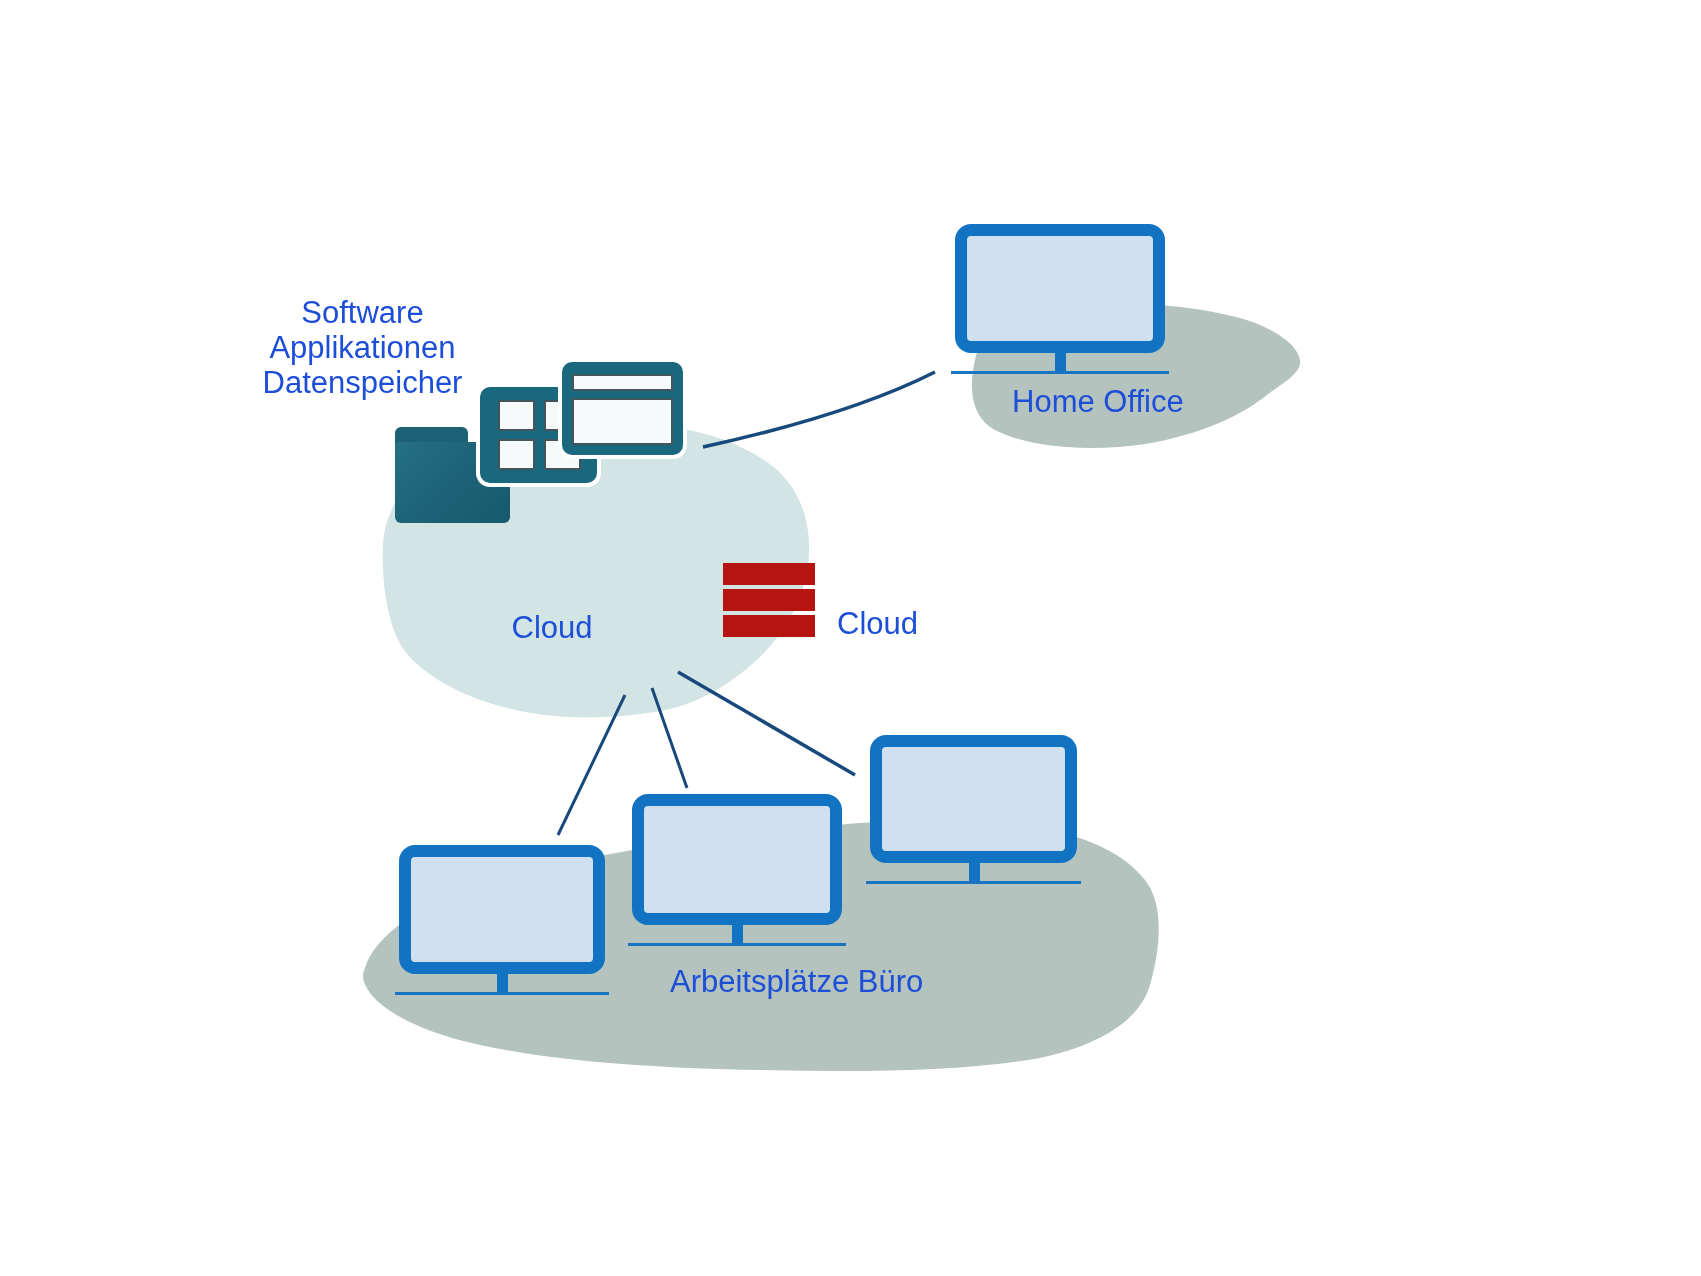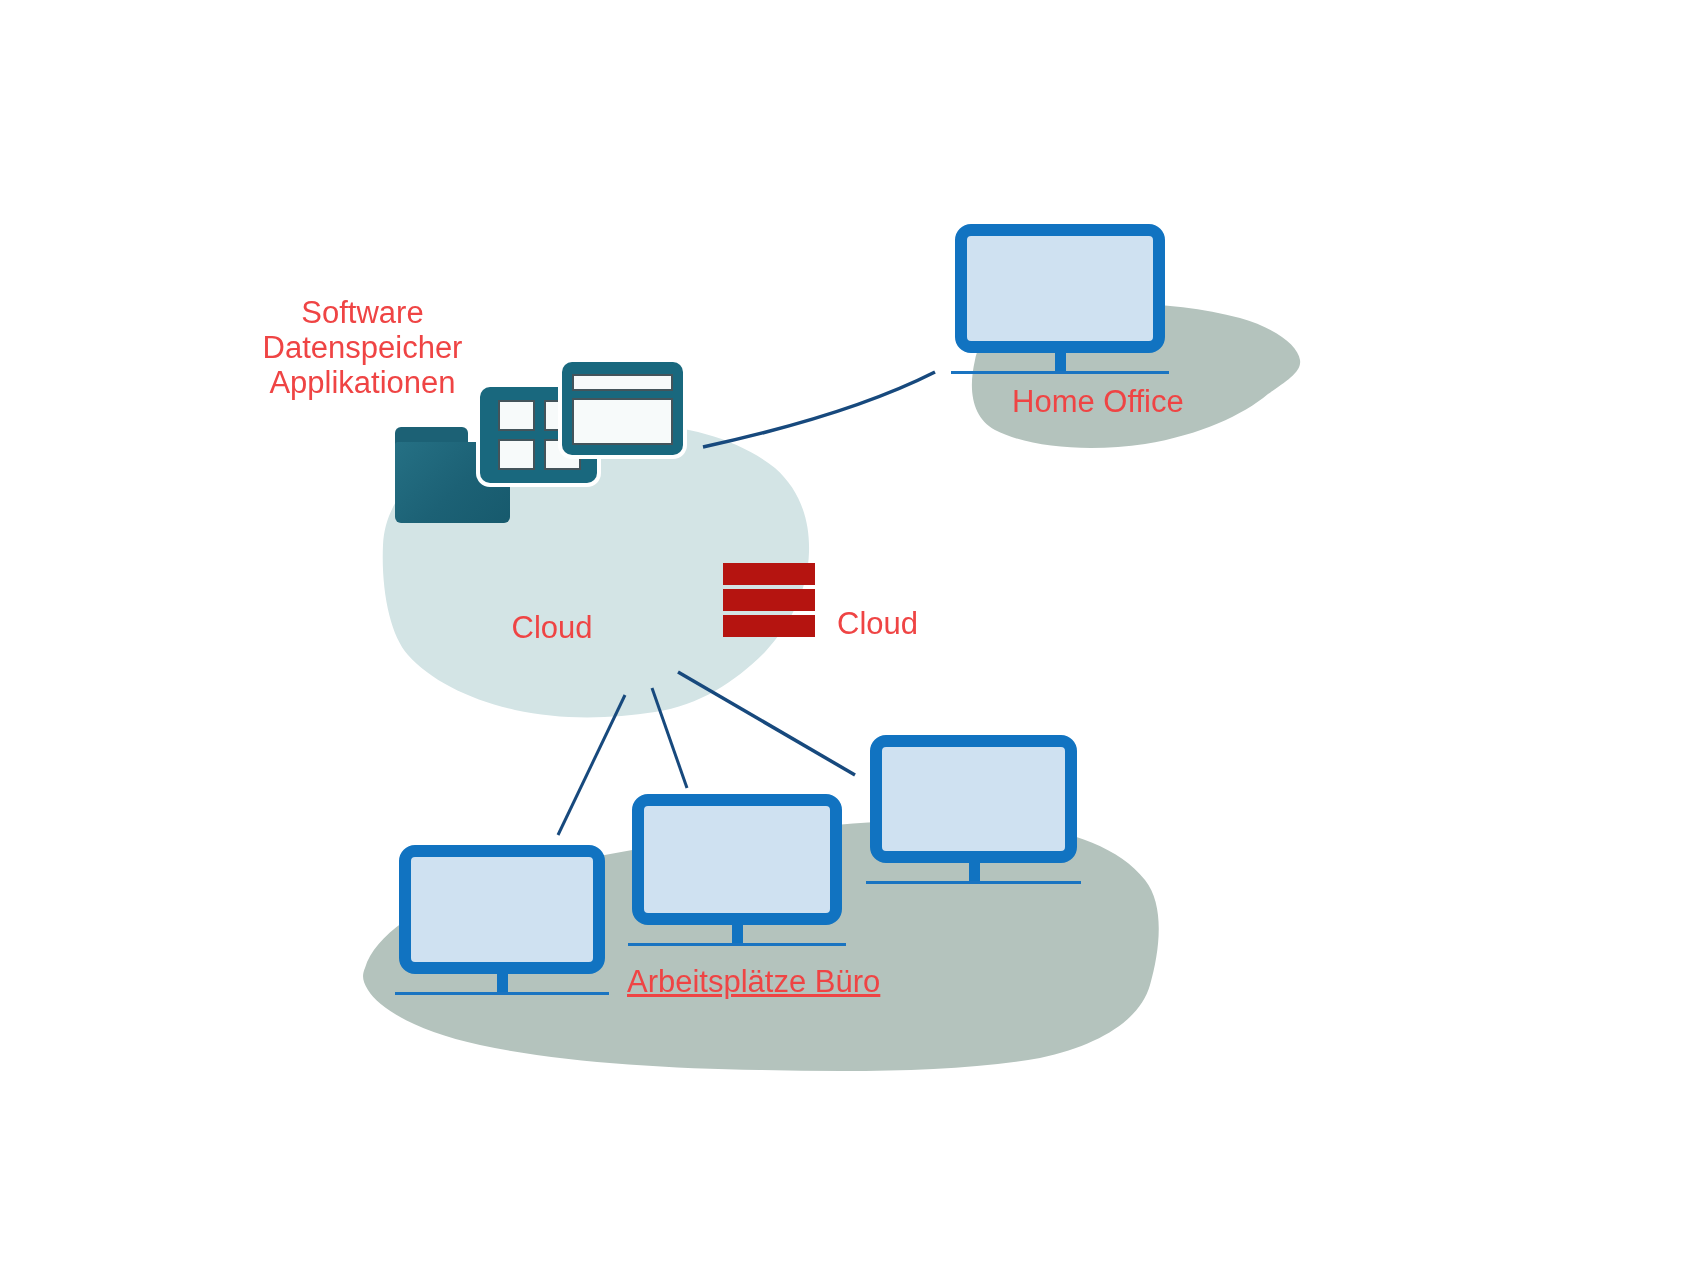--- a/index.html
+++ b/index.html
@@ -9,31 +9,31 @@
     height: 1276px;
     background: #ffffff;
     font-family: "Liberation Sans", sans-serif;
     overflow: hidden;
   }
   .layer { position: absolute; left: 0; top: 0; }
 
   
   .label {
     position: absolute;
-    color: #ef4444;
+    color: #1d4ed8;
     font-size: 31px;
     line-height: 35px;
     white-space: nowrap;
   }
   .software-label { left: 230px; top: 295px; width: 265px; text-align: center; }
   .software-label span { display: block; }
   .cloud-label   { left: 482px; top: 591px; width: 140px; text-align: center; margin-top: 19px; }
   .server-label  { left: 837px; top: 606px; }
   .homeoffice-label { left: 1012px; top: 384px; }
-  .office-label  { left: 627px; top: 964px; text-decoration: underline; }
+  .office-label  { left: 670px; top: 964px; }
   .caption-label { left: 368px; top: 1148px; font-size: 32px; }
 
   
   .monitor { position: absolute; }
   .monitor .screen {
     position: absolute; left: 0; top: 0;
     border: 12px solid #1173c1;
     border-radius: 16px;
     background: #cfe1f1;
     box-sizing: border-box;
@@ -185,21 +185,21 @@
     <div class="baseline"></div>
   </div>
   <div class="monitor m-office3">
     <div class="screen"></div>
     <div class="stand"></div>
     <div class="baseline"></div>
   </div>
 
   <div class="label software-label">
     <span>Software</span>
+    <span>Applikationen</span>
     <span>Datenspeicher</span>
-    <span>Applikationen</span>
   </div>
   <div class="label cloud-label">Cloud</div>
   <div class="label server-label">Cloud</div>
   <div class="label homeoffice-label">Home Office</div>
   <div class="label office-label">Arbeitsplätze Büro</div>
 
 </div>
 
 </body></html>

